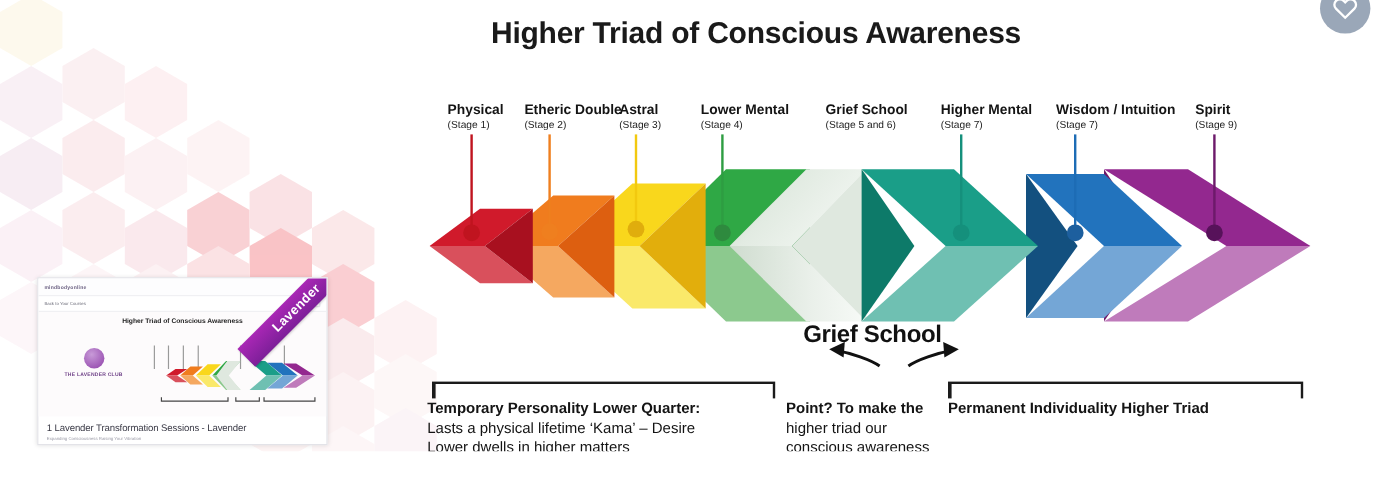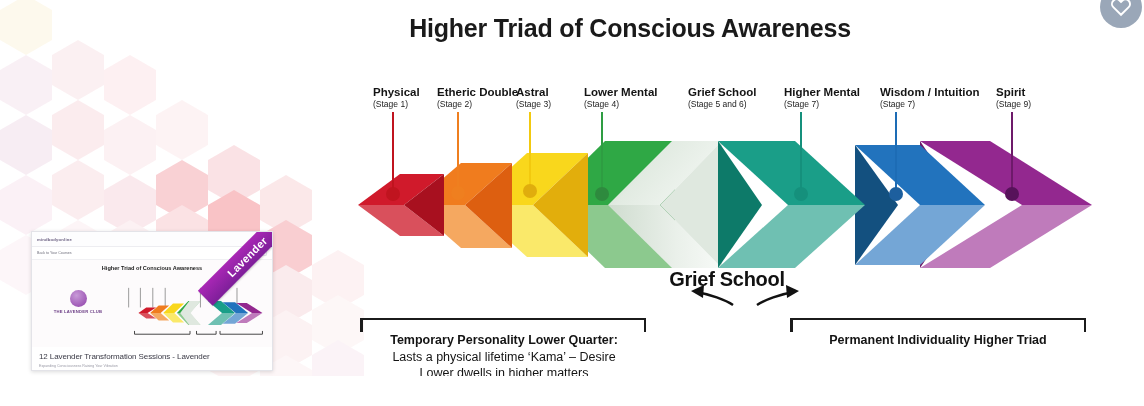--- a/index.html
+++ b/index.html
@@ -51,21 +51,21 @@
   }
 
   
   .bracket { position:absolute; border-top:2.5px solid #1b1b1b; }
   .bracket:before, .bracket:after {
     content:""; position:absolute; top:0; width:2.5px; height:12px; background:#1b1b1b;
   }
   .bracket:before { left:0; }
   .bracket:after  { right:0; }
 
-  .cap { position:absolute; text-align:center; line-height:1.32; color:#141414; }
+  .cap { position:absolute; text-align:left; line-height:1.32; color:#141414; }
   .cap .b { font-weight:bold; }
   .cap-left  { font-size:12.5px; }
   .cap-mid   { font-size:12.5px; }
   .cap-right { font-size:12.5px; font-weight:bold; }
 
   
   .thumb-card {
     position:absolute; left:31px; top:231px; width:242px; height:140px;
     background:#fff; border:1px solid #e3e3e8;
     box-shadow:0 1px 4px rgba(0,0,0,.14);
@@ -302,20 +302,25 @@
 
   <div class="bracket" style="left:360px; top:318px; width:286px;"></div>
   <div class="bracket" style="left:790px; top:318px; width:296px;"></div>
 
   <div class="cap cap-left" style="left:356px; top:332px; width:296px;">
     <div class="b">Temporary Personality Lower Quarter:</div>
     <div>Lasts a physical lifetime ‘Kama’ – Desire</div>
     <div>Lower dwells in higher matters</div>
   </div>
 
+  <div class="cap cap-mid" style="left:655px; top:332px; width:145px;">
+    <div><span class="b">Point? To make the</span></div>
+    <div>higher triad our</div>
+    <div>conscious awareness</div>
+  </div>
 
   <div class="cap cap-right" style="left:790px; top:332px; width:296px;">
     <div>Permanent Individuality Higher Triad</div>
   </div>
 
   <div class="thumb-card">
     <div class="tc-topbar">
       <span class="tc-logo">mindbodyonline</span>
       <span class="tc-avatar"></span>
     </div>
@@ -356,19 +361,19 @@
         <polygon points="372,64 404,64 452,95 420,95" fill="#93288f"></polygon>
         <polygon points="372,126 404,126 452,95 420,95" fill="#bf7bbb"></polygon>
         <g stroke="#444" stroke-width="3" fill="none">
           <path d="M60,150 v10 h170 v-10"></path>
             <path d="M250,150 v10 h60 v-10"></path>
             <path d="M322,150 v10 h130 v-10"></path>
         </g>
       </svg>
     </div>
     <div class="tc-foot">
-      <div class="t">12 Lavender Transformation Sessions - Lavender</div>
+      <div class="t">1 Lavender Transformation Sessions - Lavender</div>
       <div class="s">Expanding Consciousness Raising Your Vibration</div>
     </div>
     <div class="tc-ribbon">Lavender</div>
   </div>
 
 </div>
 
 </body></html>

